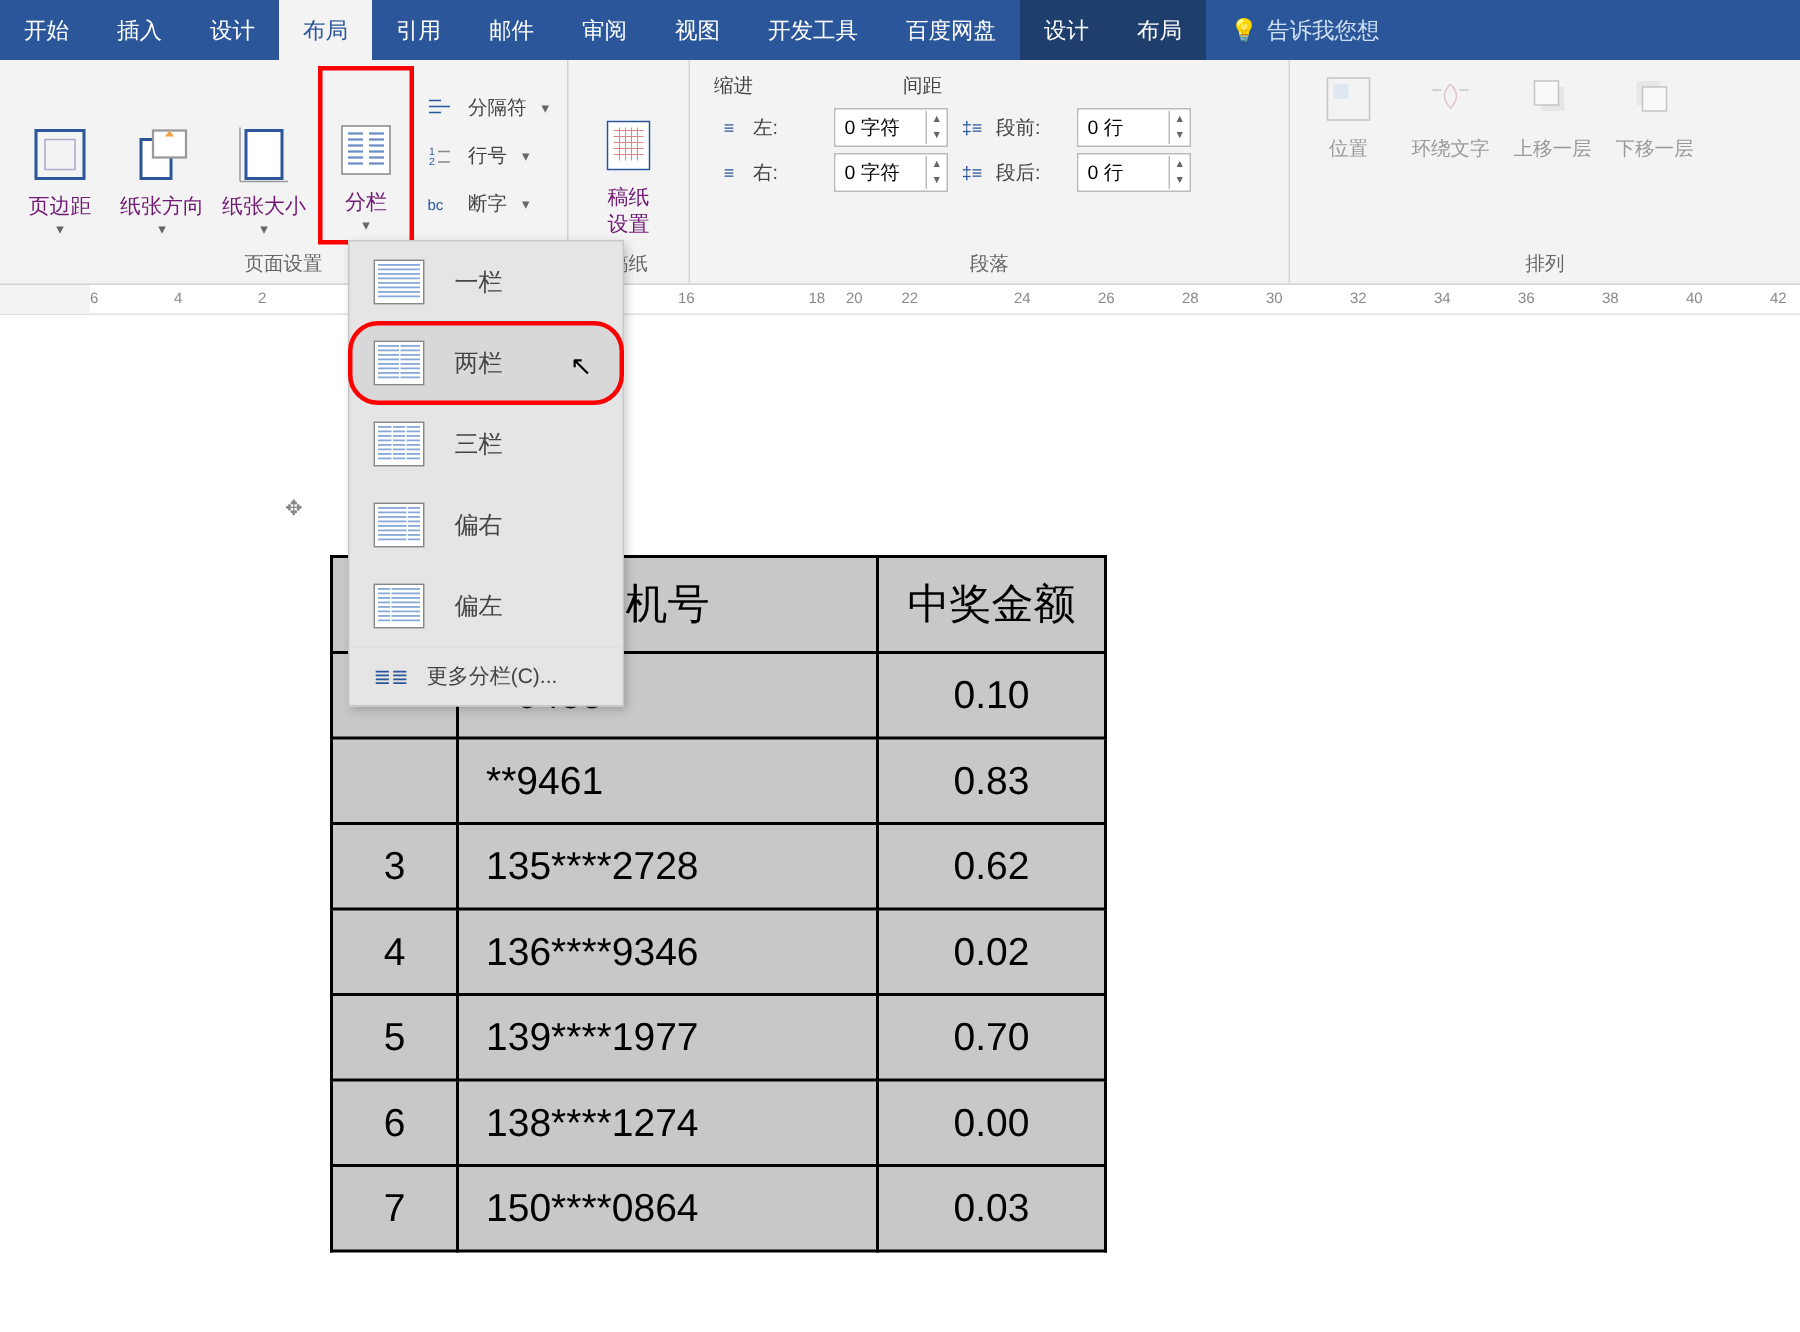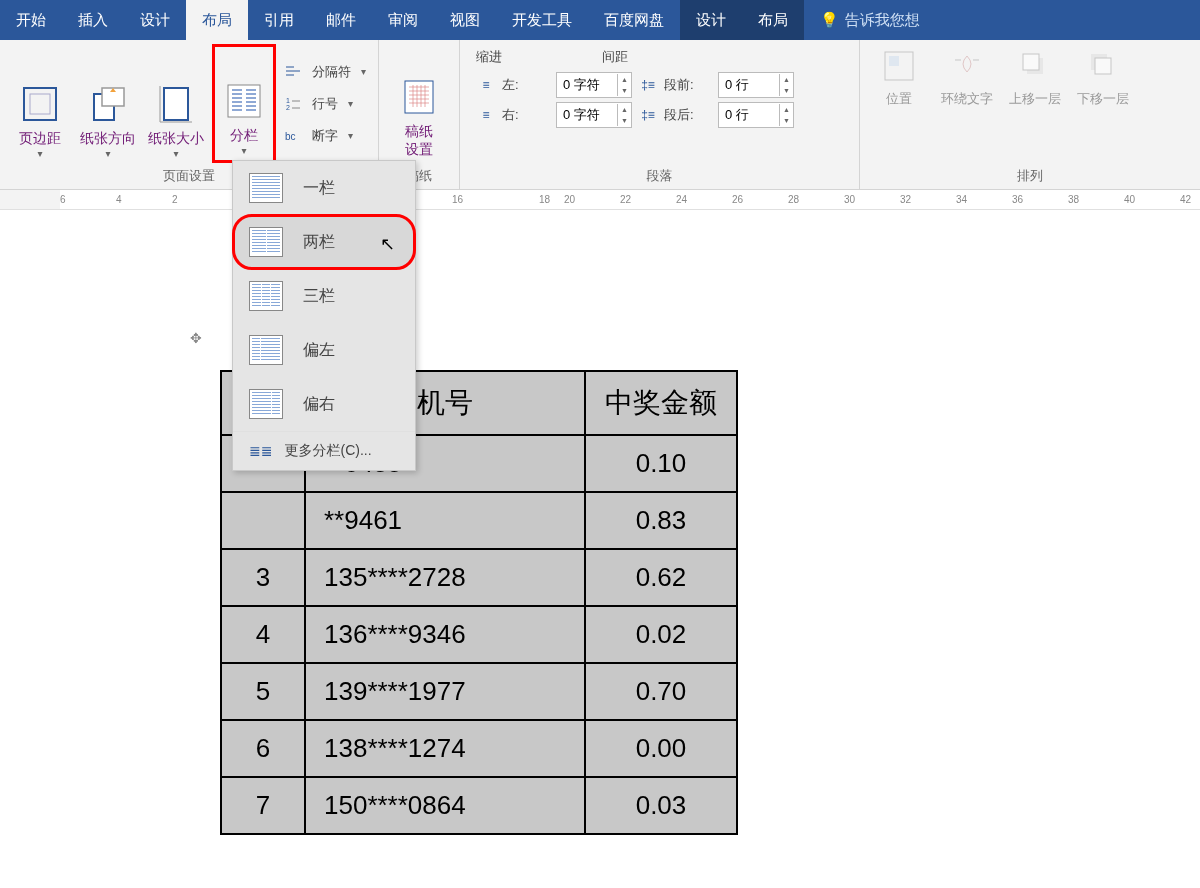--- a/index.html
+++ b/index.html
@@ -286,21 +286,21 @@
       <span class="tick" style="left: 0px;">6</span>
       <span class="tick" style="left: 56px;">4</span>
       <span class="tick" style="left: 112px;">2</span>
       <span class="tick" style="left: 168px;"></span>
       <span class="tick" style="left: 224px;">10</span>
       <span class="tick" style="left: 280px;">12</span>
       <span class="tick" style="left: 336px;">14</span>
       <span class="tick" style="left: 392px;">16</span>
       <span class="tick" style="left: 448px; margin-left: 31px;">18</span>
       <span class="tick" style="left: 504px;">20</span>
-      <span class="tick" style="left: 560px;">22</span>
+      <span class="tick" style="left: 541px;">22</span>
       <span class="tick" style="left: 616px;">24</span>
       <span class="tick" style="left: 672px;">26</span>
       <span class="tick" style="left: 728px;">28</span>
       <span class="tick" style="left: 784px;">30</span>
       <span class="tick" style="left: 840px;">32</span>
       <span class="tick" style="left: 896px;">34</span>
       <span class="tick" style="left: 952px;">36</span>
       <span class="tick" style="left: 1008px;">38</span>
       <span class="tick" style="left: 1064px;">40</span>
       <span class="tick" style="left: 1120px;">42</span>
@@ -375,30 +375,30 @@
   <div class="dd-item">
     <div class="dd-ic">
         <div class="col"></div>
         <div class="col"></div>
         <div class="col"></div>
       </div>
     <span>三栏</span>
   </div>
   <div class="dd-item">
     <div class="dd-ic">
+        <div class="col"></div>
         <div class="col" style="flex:0 0 8px"></div>
-        <div class="col"></div>
-      </div>
-    <span>偏左</span>
+      </div>
+    <span>偏右</span>
   </div>
   <div class="dd-item">
     <div class="dd-ic">
-        <div class="col"></div>
         <div class="col" style="flex:0 0 8px"></div>
-      </div>
-    <span>偏右</span>
+        <div class="col"></div>
+      </div>
+    <span>偏左</span>
   </div>
   <div class="dd-sep"></div>
   <div class="dd-more">
     <span style="color:#2b579a">≣≣</span>
     <span>更多分栏(C)...</span>
   </div>
 </div>
 
 </body></html>

